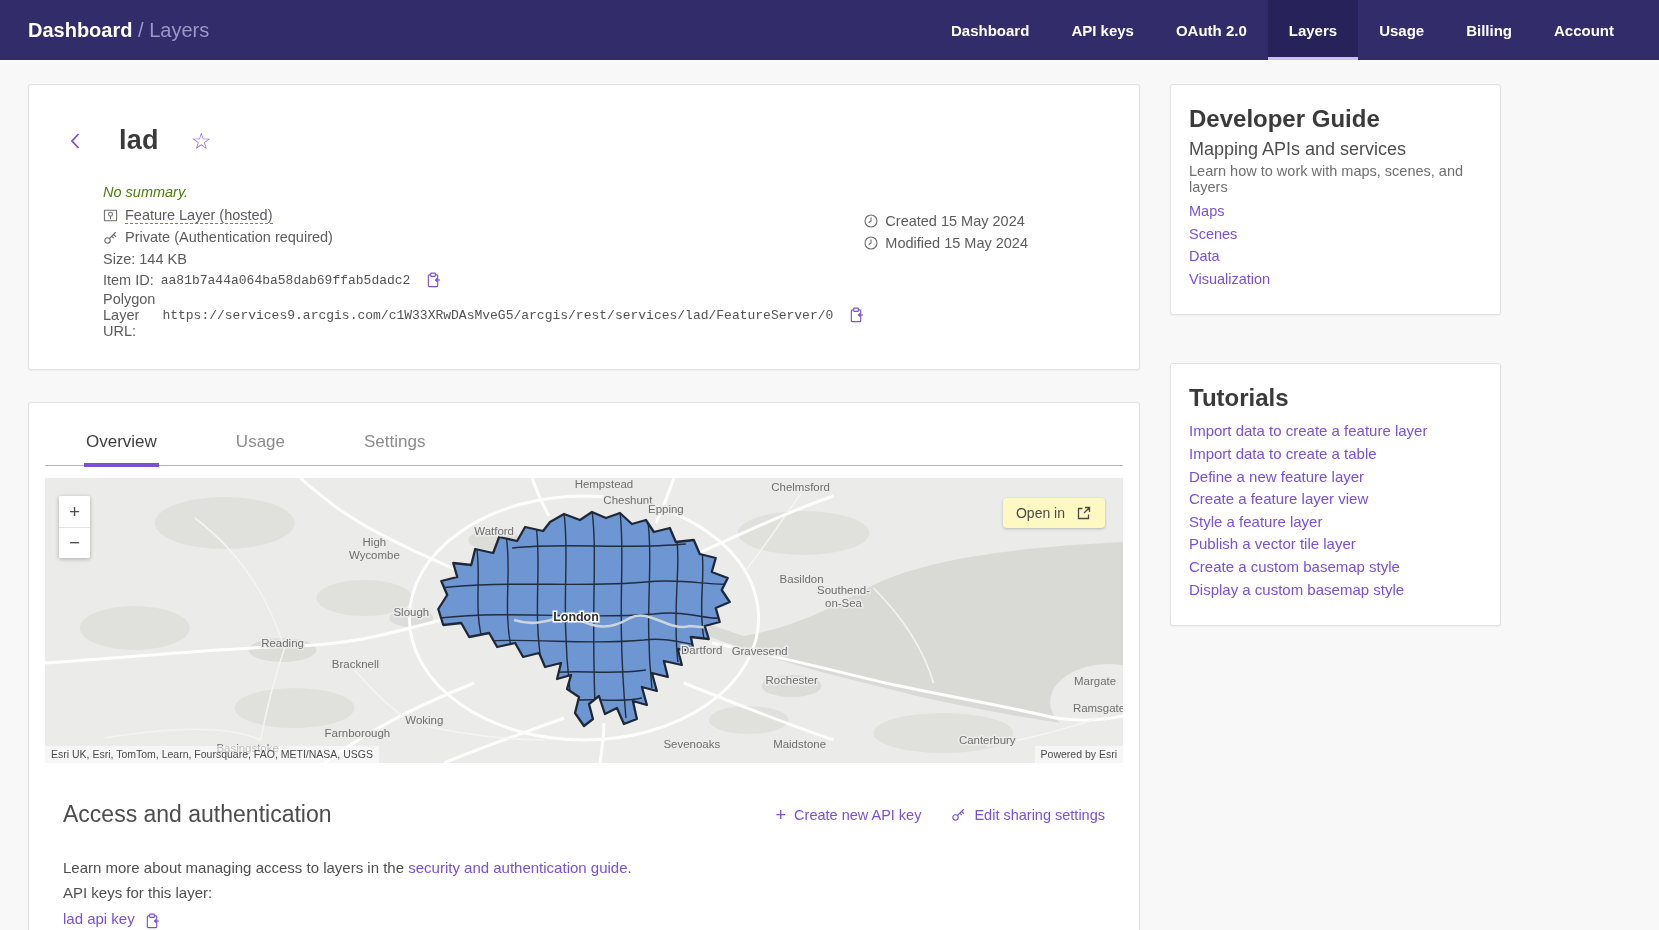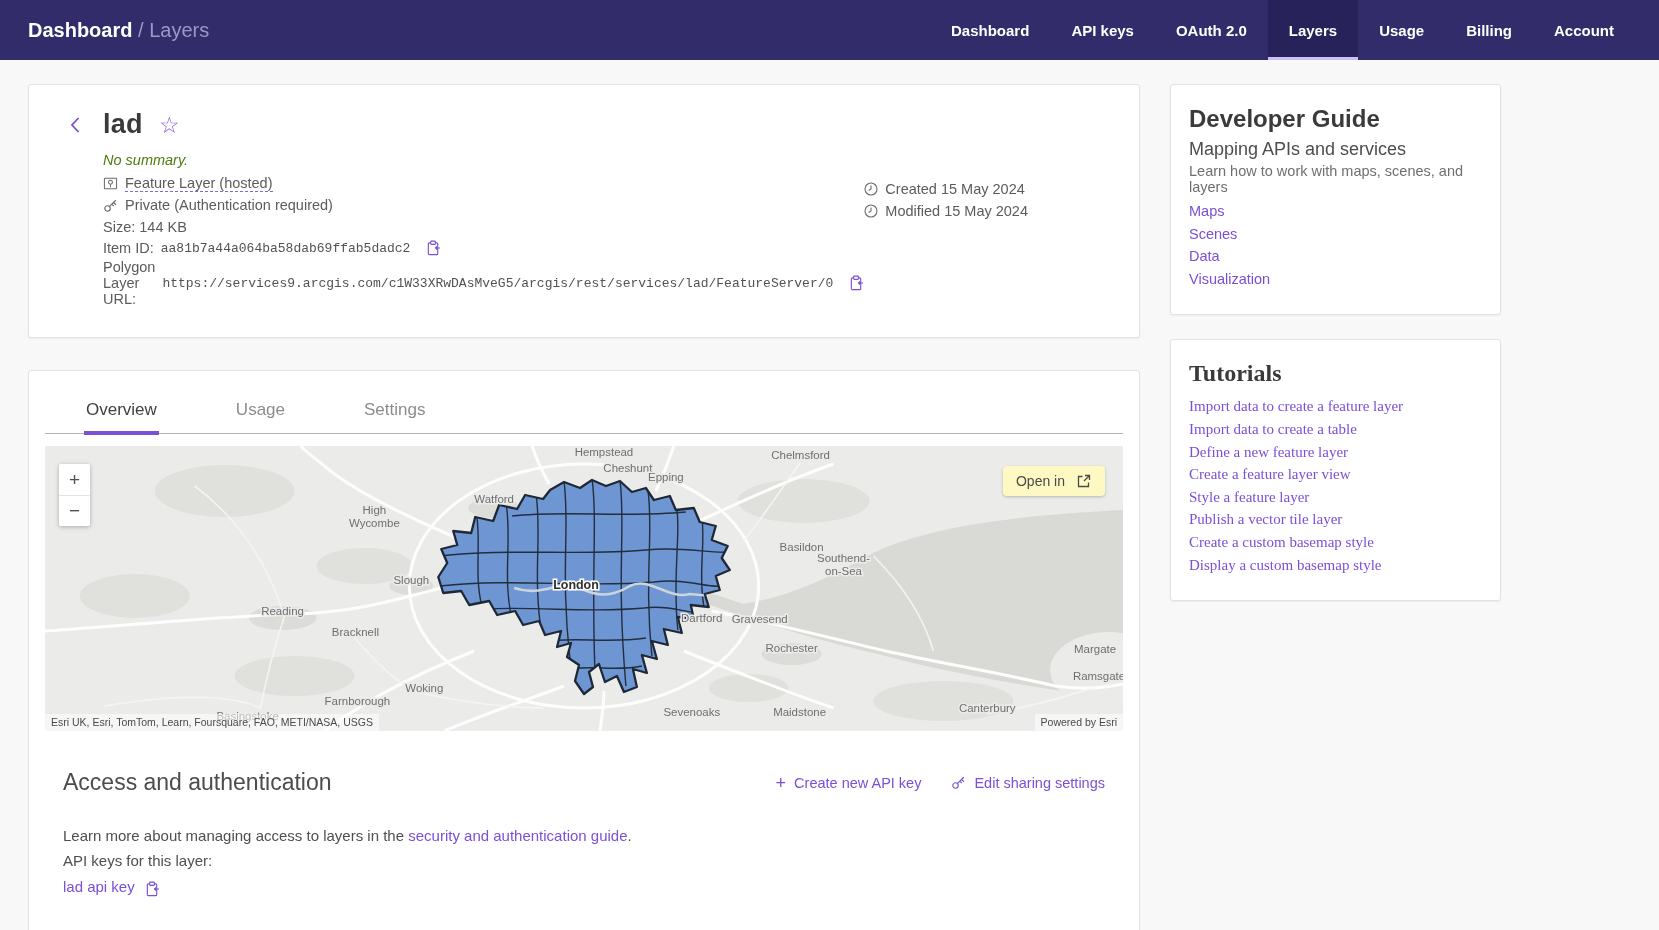--- a/index.html
+++ b/index.html
@@ -32,21 +32,21 @@
   .main-col { width:1112px; flex:none; }
   .side-col { width:331px; flex:none; }
   .card {
     background:#fff; border:1px solid #e2e2e2; border-radius:3px;
     box-shadow:0 1px 2px rgba(0,0,0,.05);
   }
   
   .layer-card { padding:24px 36px 30px; margin-bottom:32px; }
   .title-row { display:flex; align-items:center; gap:16px; }
   .back-btn { width:22px; height:22px; color:#7b4fd6; cursor:pointer; flex:none; }
-  .layer-title { margin:0; font-size:27px; font-weight:700; color:#3a3a3a; letter-spacing:.3px; }
+  .layer-title { margin:16px; font-size:27px; font-weight:700; color:#3a3a3a; letter-spacing:.3px; }
   .star-btn { color:#8a63dd; font-size:23px; line-height:1; cursor:pointer; margin-top:2px; }
   .meta { display:flex; margin:12px 0 0 38px; }
   .meta-left { flex:1; }
   .no-summary { font-style:italic; color:#4d7c0f; font-size:14.5px; margin-bottom:5px; }
   .detail-row { display:flex; align-items:center; gap:7px; font-size:14.5px; color:#5c5c5c; min-height:21.5px; }
   .detail-row .gicon { color:#6b6b6b; flex:none; width:15px; height:15px; }
   .type-link { border-bottom:1px dashed #8a63dd; cursor:pointer; }
   .mono { font-family:"Liberation Mono", monospace; font-size:13px; color:#525252; }
   .copy-btn { color:#7b4fd6; margin-left:9px; width:15px; height:16px; cursor:pointer; flex:none; }
   .meta-right { width:520px; padding-top:26px; }
@@ -95,21 +95,21 @@
   .access-actions { display:flex; gap:30px; }
   .action { display:flex; align-items:center; gap:8px; color:#7b4fd6; font-size:14.5px; cursor:pointer; }
   .action .aicon { width:15px; height:15px; color:#7b4fd6; }
   .plus-glyph { font-size:18px; line-height:1; font-weight:400; }
   .access-body { margin-top:27px; font-size:15px; color:#4f4f4f; line-height:25px; }
   .link { color:#7b4fd6; text-decoration:none; cursor:pointer; }
   .key-row { display:flex; align-items:center; gap:10px; margin-top:1px; }
   .key-row .link { font-size:15px; }
   
   .side-card { padding:20px 18px 24px; }
-  .side-card + .side-card { margin-top:24px;font-family:Liberation Serif, serif; }
+  .side-card + .side-card { margin-top:48px; }
   .side-title { margin:0 0 4px; font-size:24px; font-weight:700; color:#3a3a3a; }
   .side-sub { font-size:18px; color:#4d4d4d; margin:6px 0 2px; }
   .side-desc { font-size:14.5px; color:#6f6f6f; margin:3px 0 5px; }
   .side-link { display:block; font-size:14.5px; color:#7b4fd6; line-height:22.6px; cursor:pointer; text-decoration:none; }
   .tut-link { line-height:22.6px; font-size:15px; }
   .mlabel { font-size:11.5px; fill:#6f6f6f; text-anchor:middle; paint-order:stroke; stroke:#ebebea; stroke-width:3px; font-family:"Liberation Sans",sans-serif; }
   .mlabel-city { fill:#2e2e2e; font-size:12.5px; font-weight:700; stroke:#fff; stroke-width:3px; paint-order:stroke; text-anchor:middle; font-family:"Liberation Sans",sans-serif; }
 </style>
 </head>
 <body>

